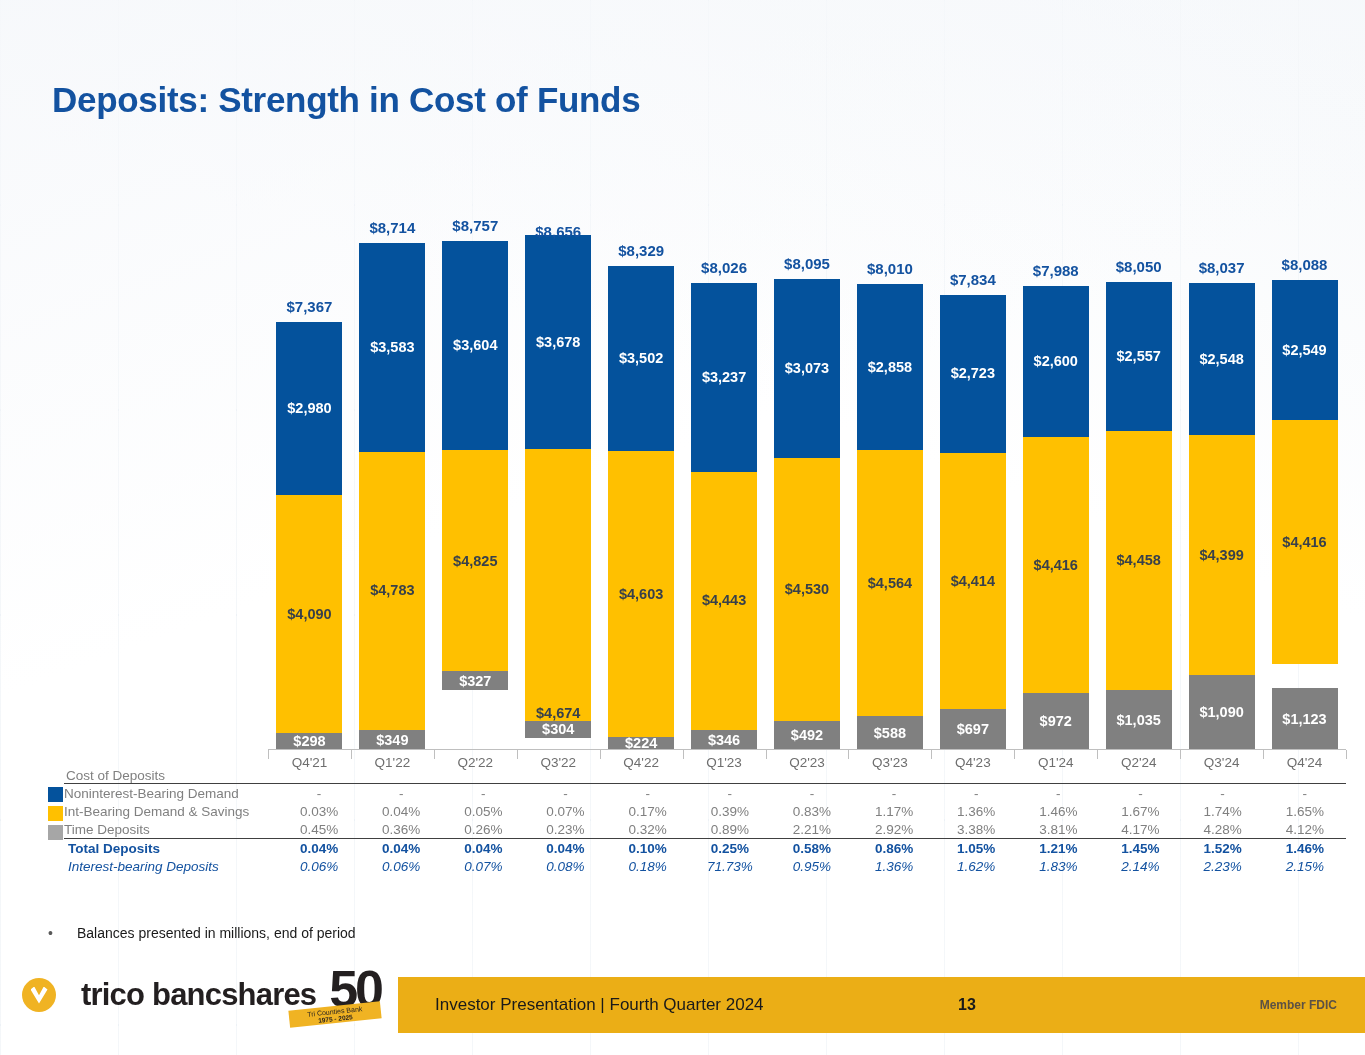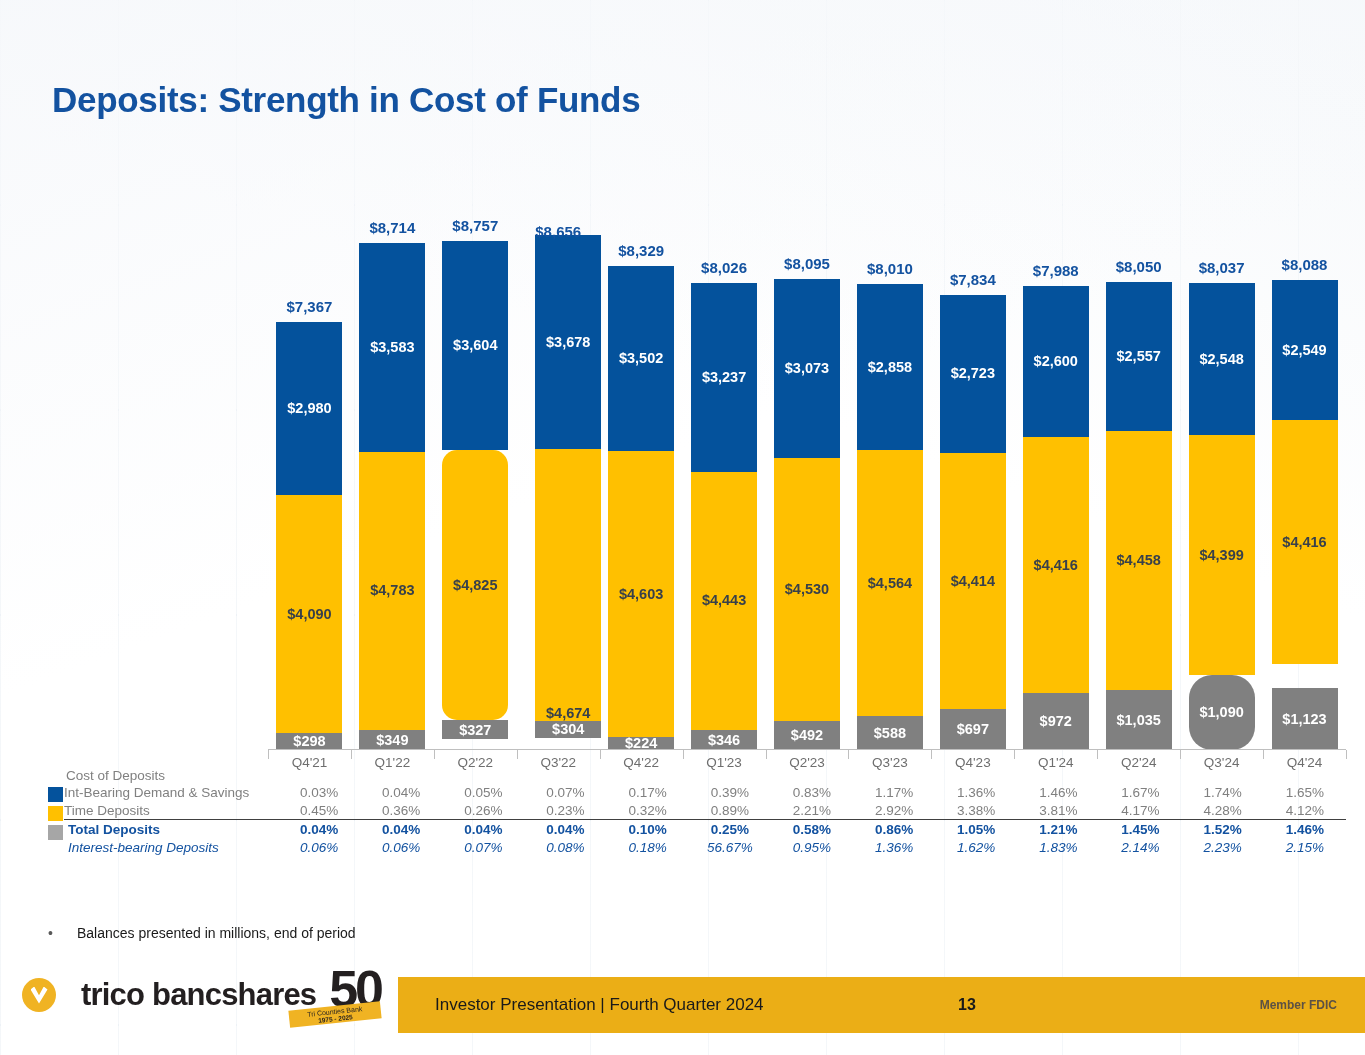--- a/index.html
+++ b/index.html
@@ -202,31 +202,31 @@
               <span>$349</span>
             </div>
           </div>
           <div class="total" style="bottom: 513.628px;">$8,714</div>
         </div>
         <div class="col">
           <div class="barwrap" style="height: 509.128px;">
             <div class="seg nib" style="height: 209.535px;">
               <span>$3,604</span>
             </div>
-            <div class="seg ibd" style="height: 270px; border-radius: 15px;">
+            <div class="seg ibd" style="height: 221px;">
               <span>$4,825</span>
             </div>
             <div class="seg td" style="height: 19.0116px;">
               <span>$327</span>
             </div>
           </div>
           <div class="total" style="bottom: 516.128px;">$8,757</div>
         </div>
         <div class="col">
-          <div class="barwrap" style="height: 515px; margin-left: 10px;">
+          <div class="barwrap" style="height: 515px;">
             <div class="seg nib" style="height: 213.837px;">
               <span>$3,678</span>
             </div>
             <div class="seg ibd" style="height: 271.744px; align-items: flex-end;">
               <span>$4,674</span>
             </div>
             <div class="seg td" style="height: 17.6744px;">
               <span>$304</span>
             </div>
           </div>
@@ -331,21 +331,21 @@
           <div class="total" style="bottom: 475.023px;">$8,050</div>
         </div>
         <div class="col">
           <div class="barwrap" style="height: 467.267px;">
             <div class="seg nib" style="height: 162px;">
               <span>$2,548</span>
             </div>
             <div class="seg ibd" style="height: 255.756px;">
               <span>$4,399</span>
             </div>
-            <div class="seg td" style="height: 80px; border-radius: 23px;">
+            <div class="seg td" style="height: 80px;">
               <span>$1,090</span>
             </div>
           </div>
           <div class="total" style="bottom: 474.267px;">$8,037</div>
         </div>
         <div class="col">
           <div class="barwrap" style="height: 470.233px;">
             <div class="seg nib" style="height: 148.198px;">
               <span>$2,549</span>
             </div>
@@ -394,20 +394,36 @@
 
   <div class="swatches">
     <i class="sw-blue"></i>
     <i class="sw-yellow"></i>
     <i class="sw-gray"></i>
   </div>
   <div class="cod">
     <div class="cod-title">Cost of Deposits</div>
     <table class="cod-table">
       <tbody id="cod-body">
+          <tr class="grouptop">
+            <td class="lbl">Noninterest-Bearing Demand</td>
+            <td class="num">-</td>
+            <td class="num">-</td>
+            <td class="num">-</td>
+            <td class="num">-</td>
+            <td class="num">-</td>
+            <td class="num">-</td>
+            <td class="num">-</td>
+            <td class="num">-</td>
+            <td class="num">-</td>
+            <td class="num">-</td>
+            <td class="num">-</td>
+            <td class="num">-</td>
+            <td class="num">-</td>
+          </tr>
           <tr>
             <td class="lbl">Int-Bearing Demand &amp; Savings</td>
             <td class="num">0.03%</td>
             <td class="num">0.04%</td>
             <td class="num">0.05%</td>
             <td class="num">0.07%</td>
             <td class="num">0.17%</td>
             <td class="num">0.39%</td>
             <td class="num">0.83%</td>
             <td class="num">1.17%</td>
@@ -449,21 +465,21 @@
             <td class="num">1.52%</td>
             <td class="num">1.46%</td>
           </tr>
           <tr class="ibdep">
             <td class="lbl">Interest-bearing Deposits</td>
             <td class="num">0.06%</td>
             <td class="num">0.06%</td>
             <td class="num">0.07%</td>
             <td class="num">0.08%</td>
             <td class="num">0.18%</td>
-            <td class="num">56.67%</td>
+            <td class="num">71.73%</td>
             <td class="num">0.95%</td>
             <td class="num">1.36%</td>
             <td class="num">1.62%</td>
             <td class="num">1.83%</td>
             <td class="num">2.14%</td>
             <td class="num">2.23%</td>
             <td class="num">2.15%</td>
           </tr>
         </tbody>
     </table>

